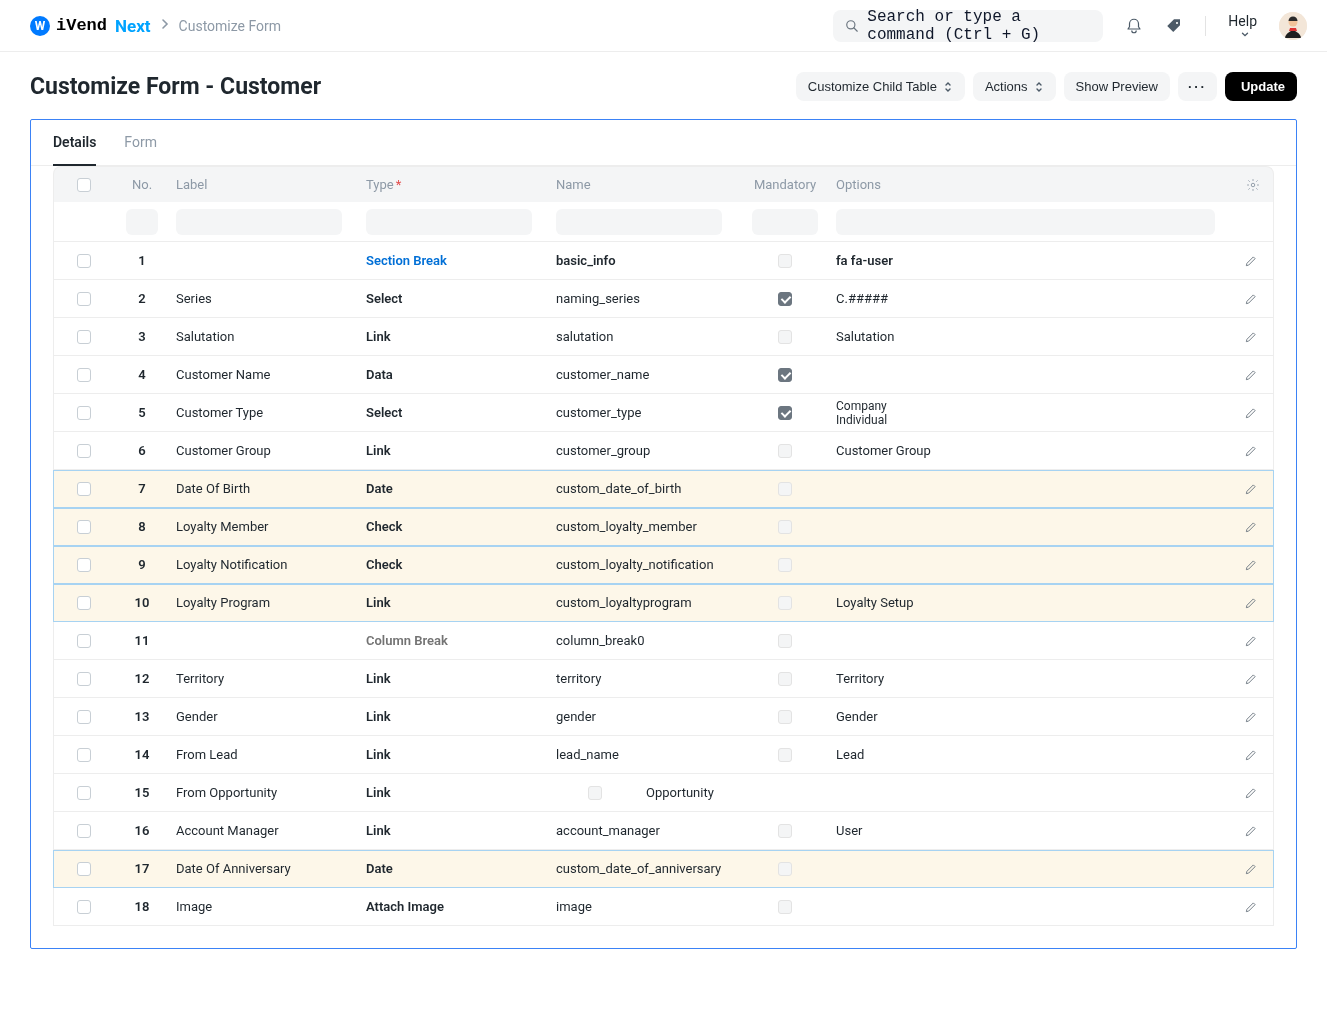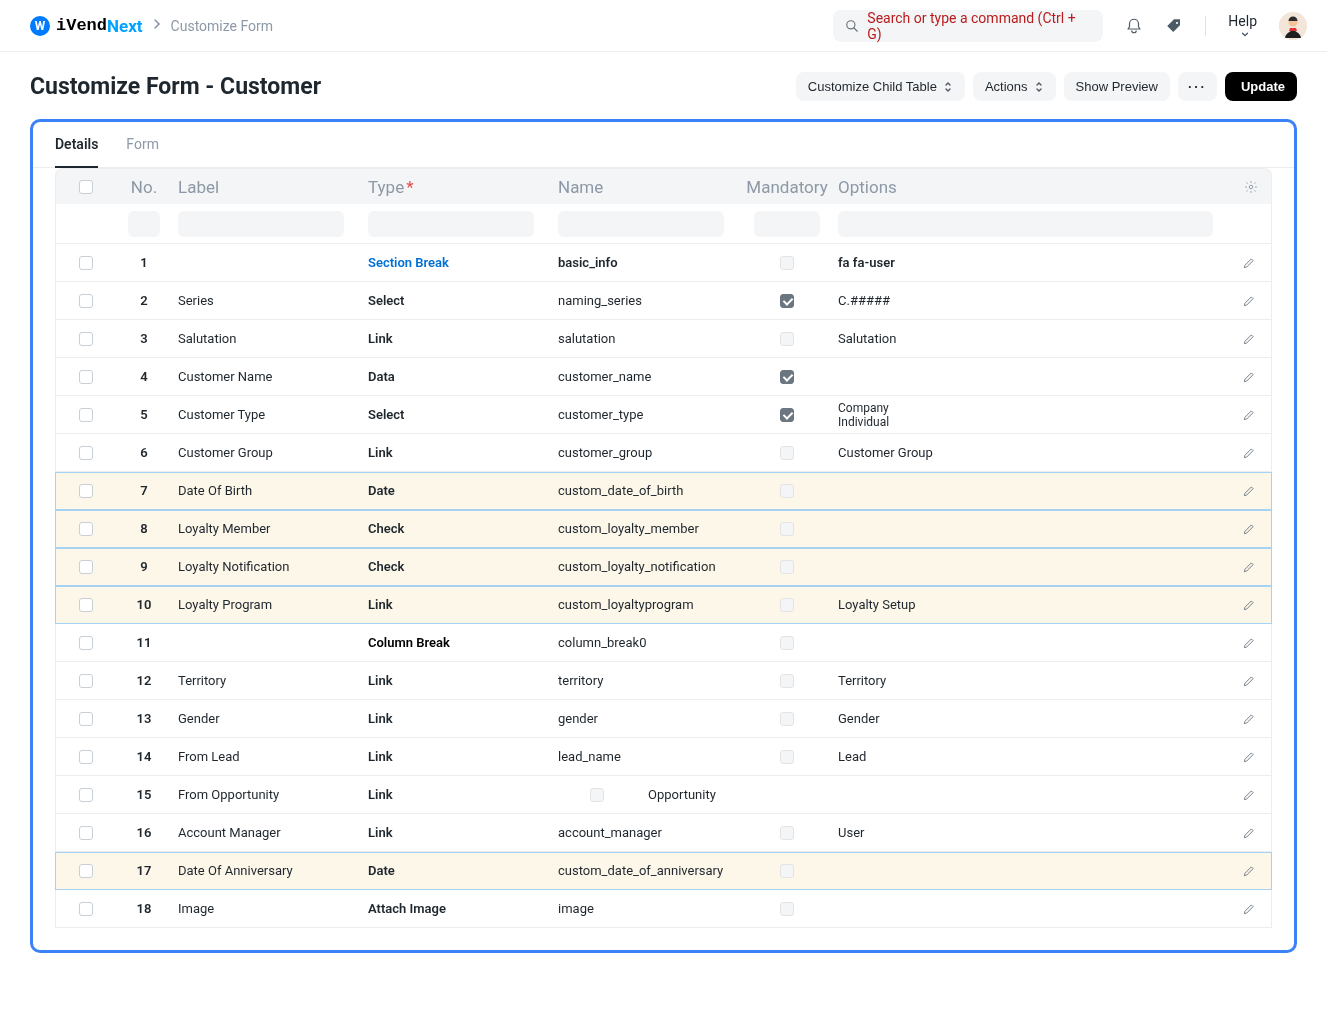--- a/index.html
+++ b/index.html
@@ -3,53 +3,53 @@
 <meta charset="utf-8">
 <style>
   * { box-sizing: border-box; margin: 0; padding: 0; }
   body { font-family: -apple-system, BlinkMacSystemFont, "Segoe UI", Roboto, sans-serif; font-size: 13px; color: #1f272e; background: #fff; }
   
   
   .topbar { display: flex; align-items: center; height: 52px; padding: 0 20px 0 30px; border-bottom: 1px solid #ededed; }
   .logo { font-weight: 700; font-size: 17px; display:flex; align-items:center;}
   .logo-badge { width:20px; height:20px; background:#007aff; border-radius:50%; display:inline-flex; align-items:center; justify-content:center; margin-right:6px; color:#fff; font-size:12px; font-weight:700;}
   .logo-dark { color:#000;font-family:Liberation Mono, monospace; }
-  .logo-accent { color:#00a3ff; }
+  .logo-accent { color:#00a3ff;padding-left:8px; }
   .crumb-sep { margin: 0 10px; color:#8d99a6; font-size:13px;}
   .crumb { color:#8d99a6; font-size:14px;}
   .spacer { flex:1; }
   .search { width: 270px; background:#f4f5f6; border-radius:8px; height:32px; display:flex; align-items:center; padding:0 12px; color:#6c7680;}
   .search svg { margin-right:8px; flex-shrink:0;}
-  .search-text { font-size:14px; color:#b91c1c;}
+  .search-text { font-size:16px; color:#0f172a;font-family:Liberation Mono, monospace;}
   .topbar .ico { margin-left:22px; color:#4c5a67; display:flex; align-items:center; cursor:pointer;}
   .divider { width:1px; height:20px; background:#e3e3e3; margin-left:22px;}
   .help { margin-left:22px; color:#1f272e; font-size:14px; display:flex; align-items:center; cursor:pointer;flex-direction:column;}
   .help svg { margin-left:4px;}
   .avatar { width:28px; height:28px; border-radius:50%; background:#f3e6d8; margin-left:22px; display:flex; align-items:center; justify-content:center; overflow:hidden;}
   .avatar svg { width:28px; height:28px;}
   
   
   .pagehead { display:flex; align-items:center; padding: 20px 30px 18px;}
   .pagetitle { font-size:23px; font-weight:700;}
   .pagehead .spacer { flex:1;}
   .btn { background:#f4f5f6; border:none; border-radius:8px; padding: 7px 12px; font-size:13px; color:#1f272e; margin-left:8px; display:inline-flex; align-items:center; cursor:pointer;}
   .btn.dark { background:#000; color:#fff; font-weight:600;padding-left:16px;}
   .btn svg { margin-left:6px; }
   .btn.icon-only { padding:7px 10px;}
   .btn .dots { letter-spacing:2px; font-weight:700;}
   
   
   .main { padding: 0 30px 40px;}
-  .card { border:3px solid #3b82f6; border-radius:10px; overflow:hidden;}
+  .card { border:1px solid #3b82f6; border-radius:2px; overflow:hidden;}
   .tabs { display:flex; padding: 0 22px; border-bottom:1px solid #ededed;}
   .tab { padding: 14px 0; margin-right:28px; font-size:14px; color:#8d99a6; cursor:pointer;}
   .tab.active { color:#1f272e; font-weight:600; border-bottom:2px solid #1f272e; margin-bottom:-1px;}
   
   .tablewrap { padding: 0 22px 22px;}
-  .thead { display:flex; background:#f4f5f6; border:1px solid #ededed; border-bottom:none; border-radius:8px 8px 0 0; font-size:17px; color:#8d99a6; height:36px; align-items:center;}
+  .thead { display:flex; background:#f4f5f6; border:1px solid #ededed; border-bottom:none; border-radius:8px 8px 0 0; font-size:13px; color:#8d99a6; height:36px; align-items:center;}
   .filterrow { display:flex; background:#fff; border:1px solid #ededed; border-top:none; height:40px; align-items:center;}
   .filterrow .cell .filter-ph { background:#f4f5f6; border-radius:6px; height:26px; width:calc(100% - 12px);}
   
   .rows {}
   .row { display:flex; border:1px solid #ededed; border-top:none; height:38px; align-items:center; background:#fff; font-size:13px;}
   .row.hl { background:#fdf7e9; outline:1px solid #a7d3f2; outline-offset:-1px;}
   
   .cell { padding: 0 6px; display:flex; align-items:center; height:100%;}
   .c-check { width:60px; justify-content:center;}
   .c-no { width:56px; justify-content:center; text-align:center;}
@@ -64,21 +64,21 @@
   .thead .c-no { font-weight:400;}
   .thead .c-type { font-weight:400;}
   .row .c-no { font-weight:600;}
   
   .chk { width:14px; height:14px; border:1px solid #c8cfd5; border-radius:3px; background:#fff; display:inline-block;}
   .chk.on { background:#6c7680; border-color:#6c7680; position:relative;}
   .chk.on::after { content:""; position:absolute; left:4px; top:1px; width:4px; height:7px; border:solid #fff; border-width:0 2px 2px 0; transform:rotate(45deg);}
   .chk.disabled { background:#f4f5f6; border-color:#e3e3e3;}
   
   .t-section { color:#006fd6; font-weight:600;}
-  .t-column { color:#000000; font-weight:600;}
+  .t-column { color:#737373; font-weight:600;}
   .bold { font-weight:600;}
   
   .req-mark { color:#e24c4c; margin-left:2px;}
   
   .opt-multi { line-height:1.2; font-size:12px; padding:2px 0; max-height:32px; overflow:hidden;}
   
   .pencil { cursor:pointer;}
 </style>
 </head>
 <body>

